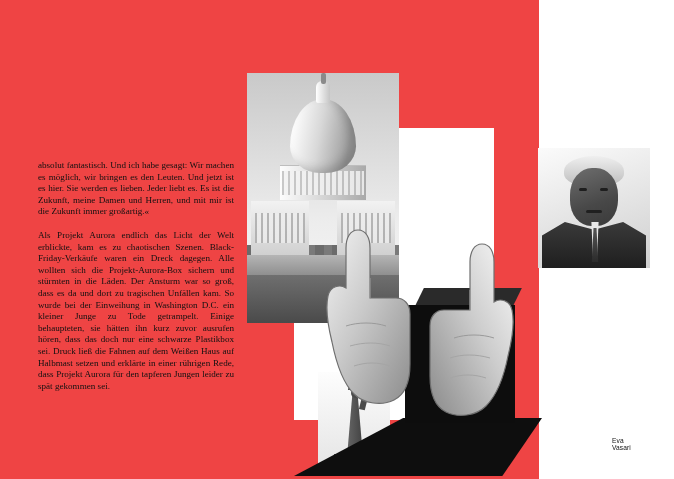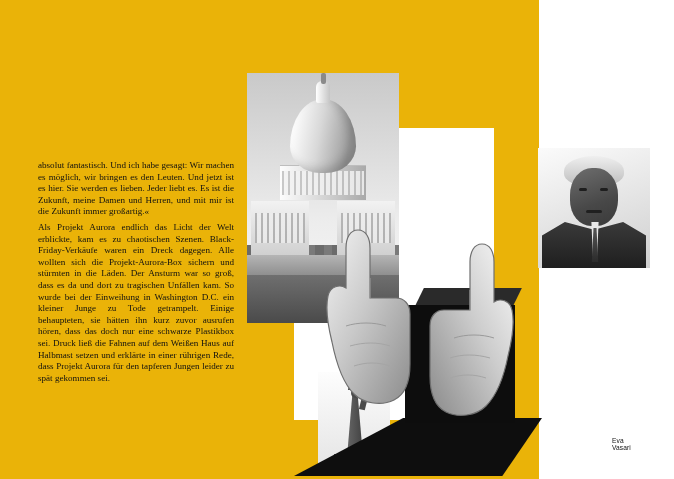--- a/index.html
+++ b/index.html
@@ -11,42 +11,42 @@
     width: 674px;
     height: 479px;
     overflow: hidden;
     font-family: "Liberation Serif", serif;
     color: #1a1a1a;
   }
   .page {
     position: relative;
     width: 539px;
     height: 479px;
-    background: #eab308;
+    background: #ef4444;
   }
 
   
   .text-column {
     position: absolute;
     left: 38px;
     top: 160px;
     width: 196px;
     font-family: "Liberation Serif", serif;
     font-size: 9.1px;
     line-height: 11.6px;
     text-align: justify;
     color: #111111;
     hyphens: manual;
   }
   .text-column p {
     margin: 0;
     text-indent: 0;
   }
   .text-column p + p {
-    margin-top: 4px;
+    margin-top: 12px;
   }
 
   
   .collage {
     position: absolute;
     left: 238px;
     top: 0px;
     width: 436px;
     height: 479px;
     overflow: hidden;

